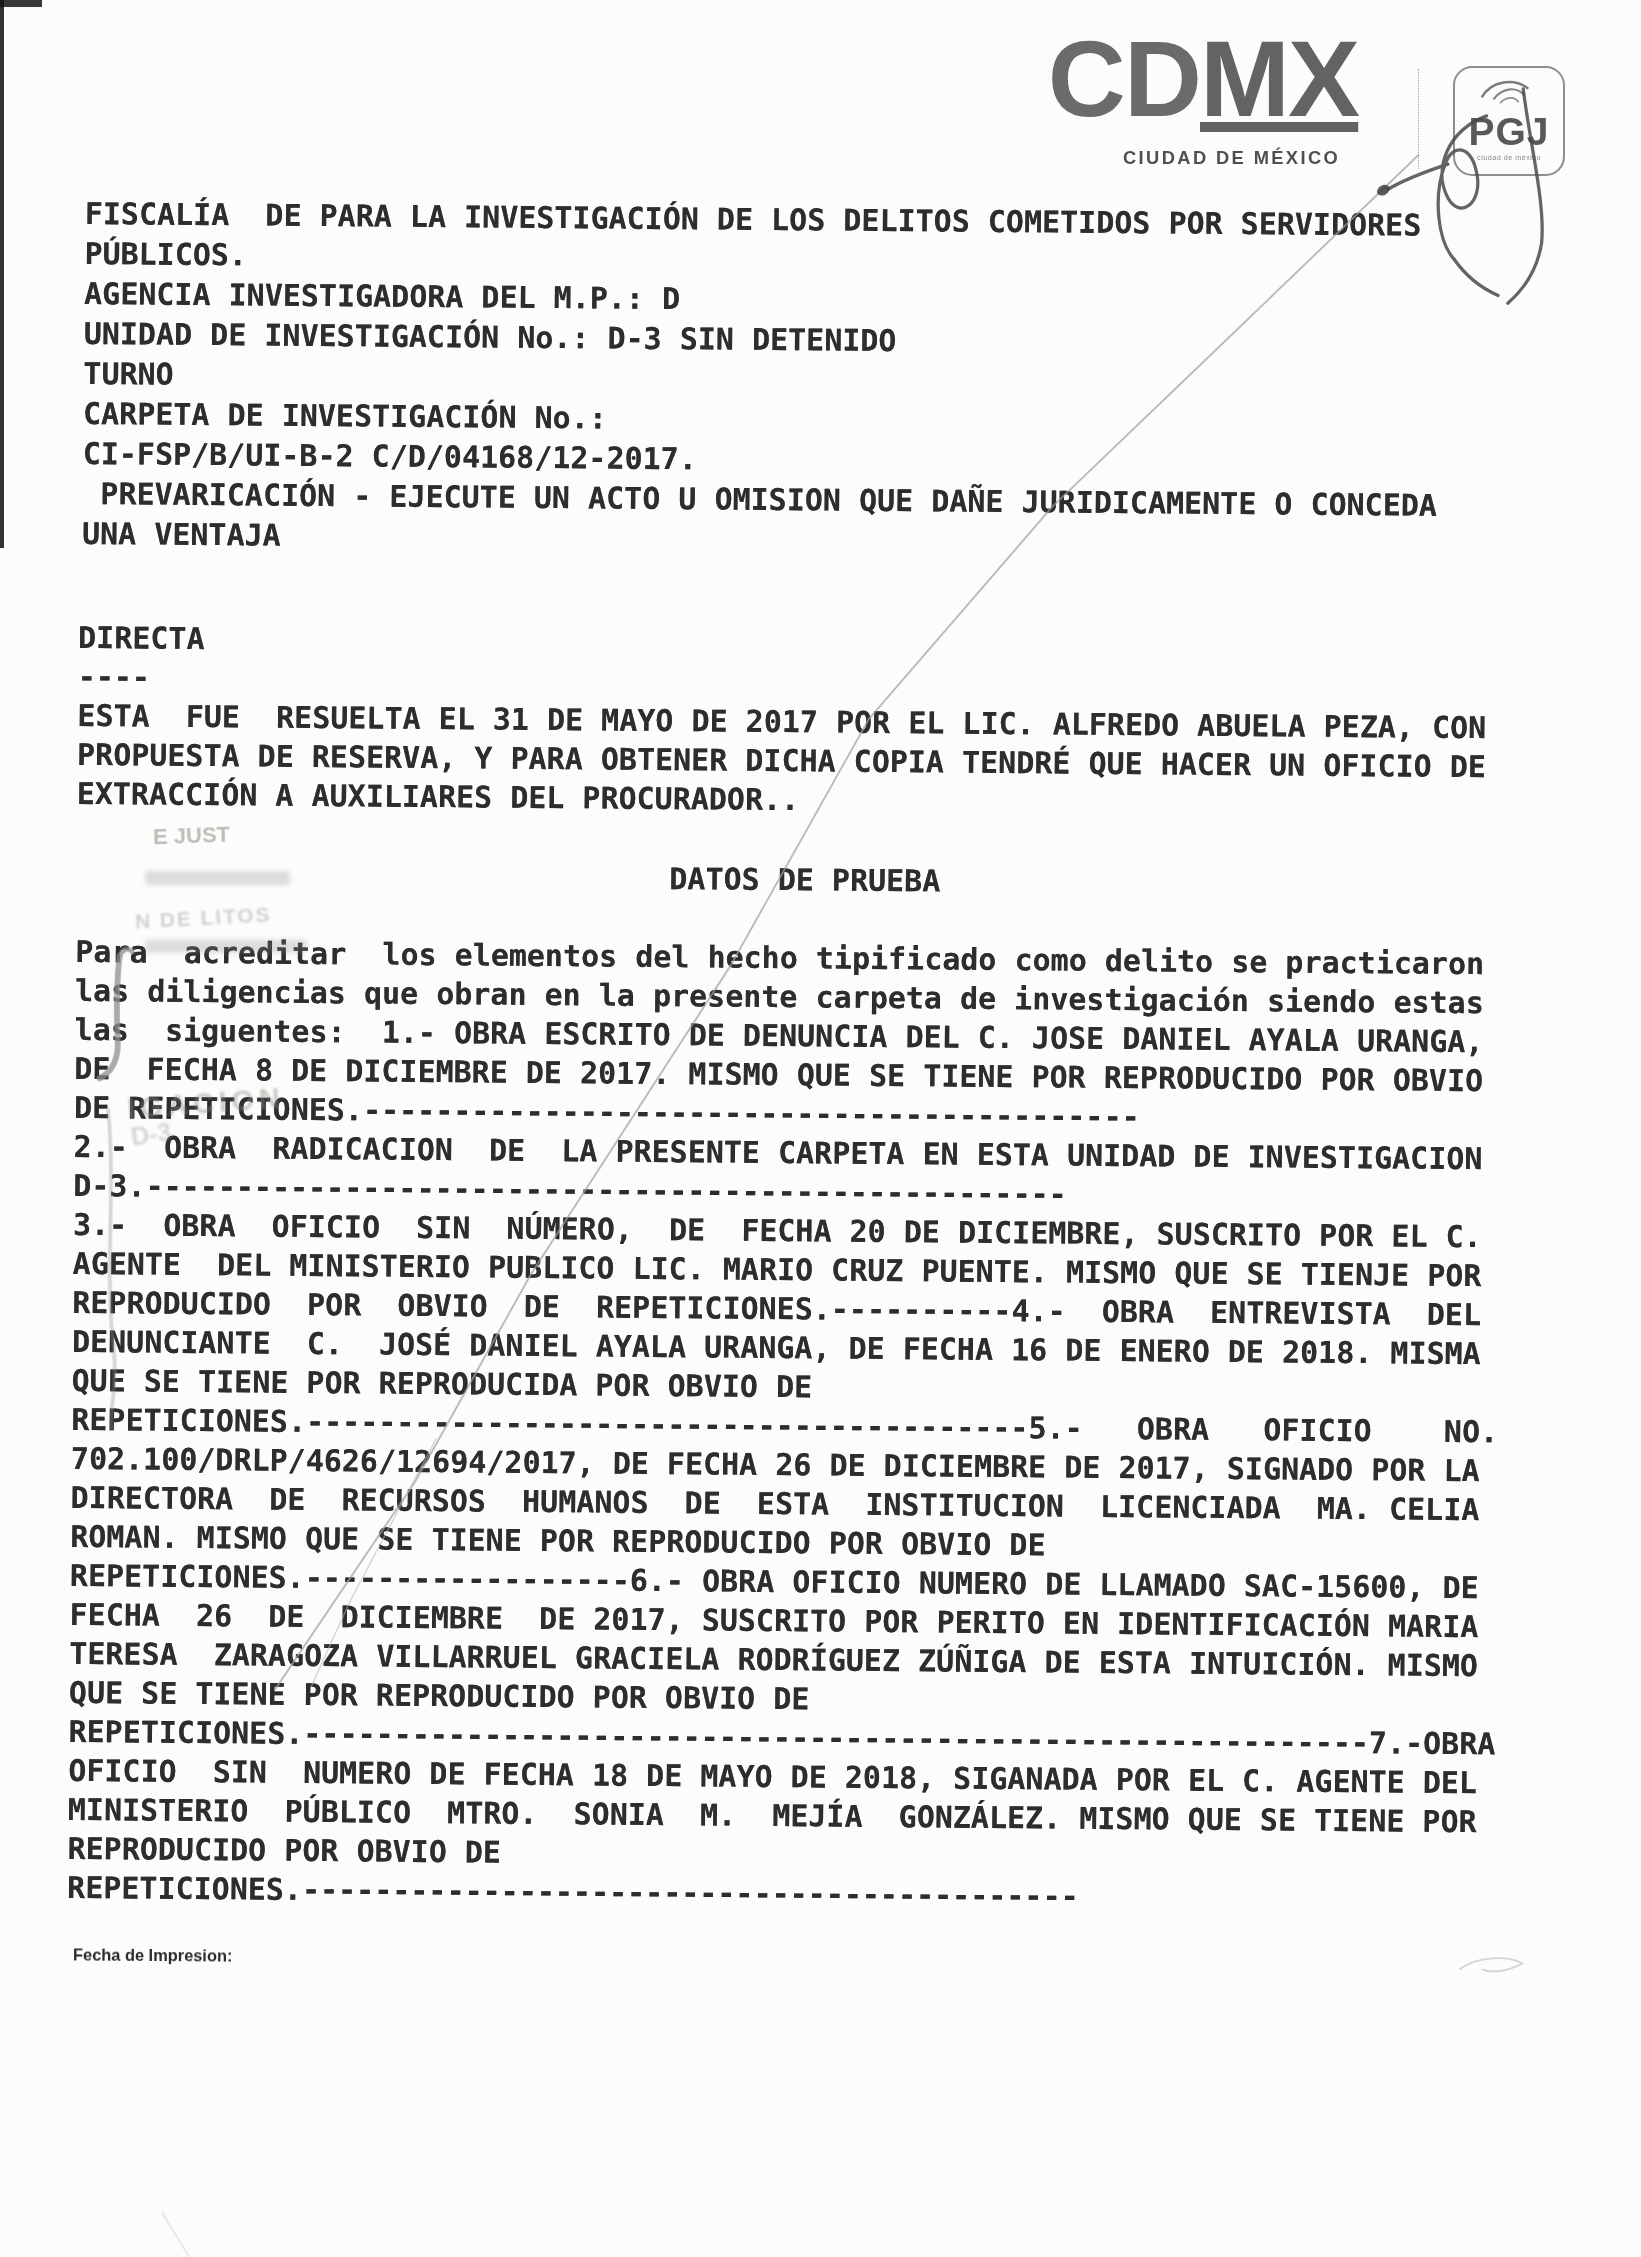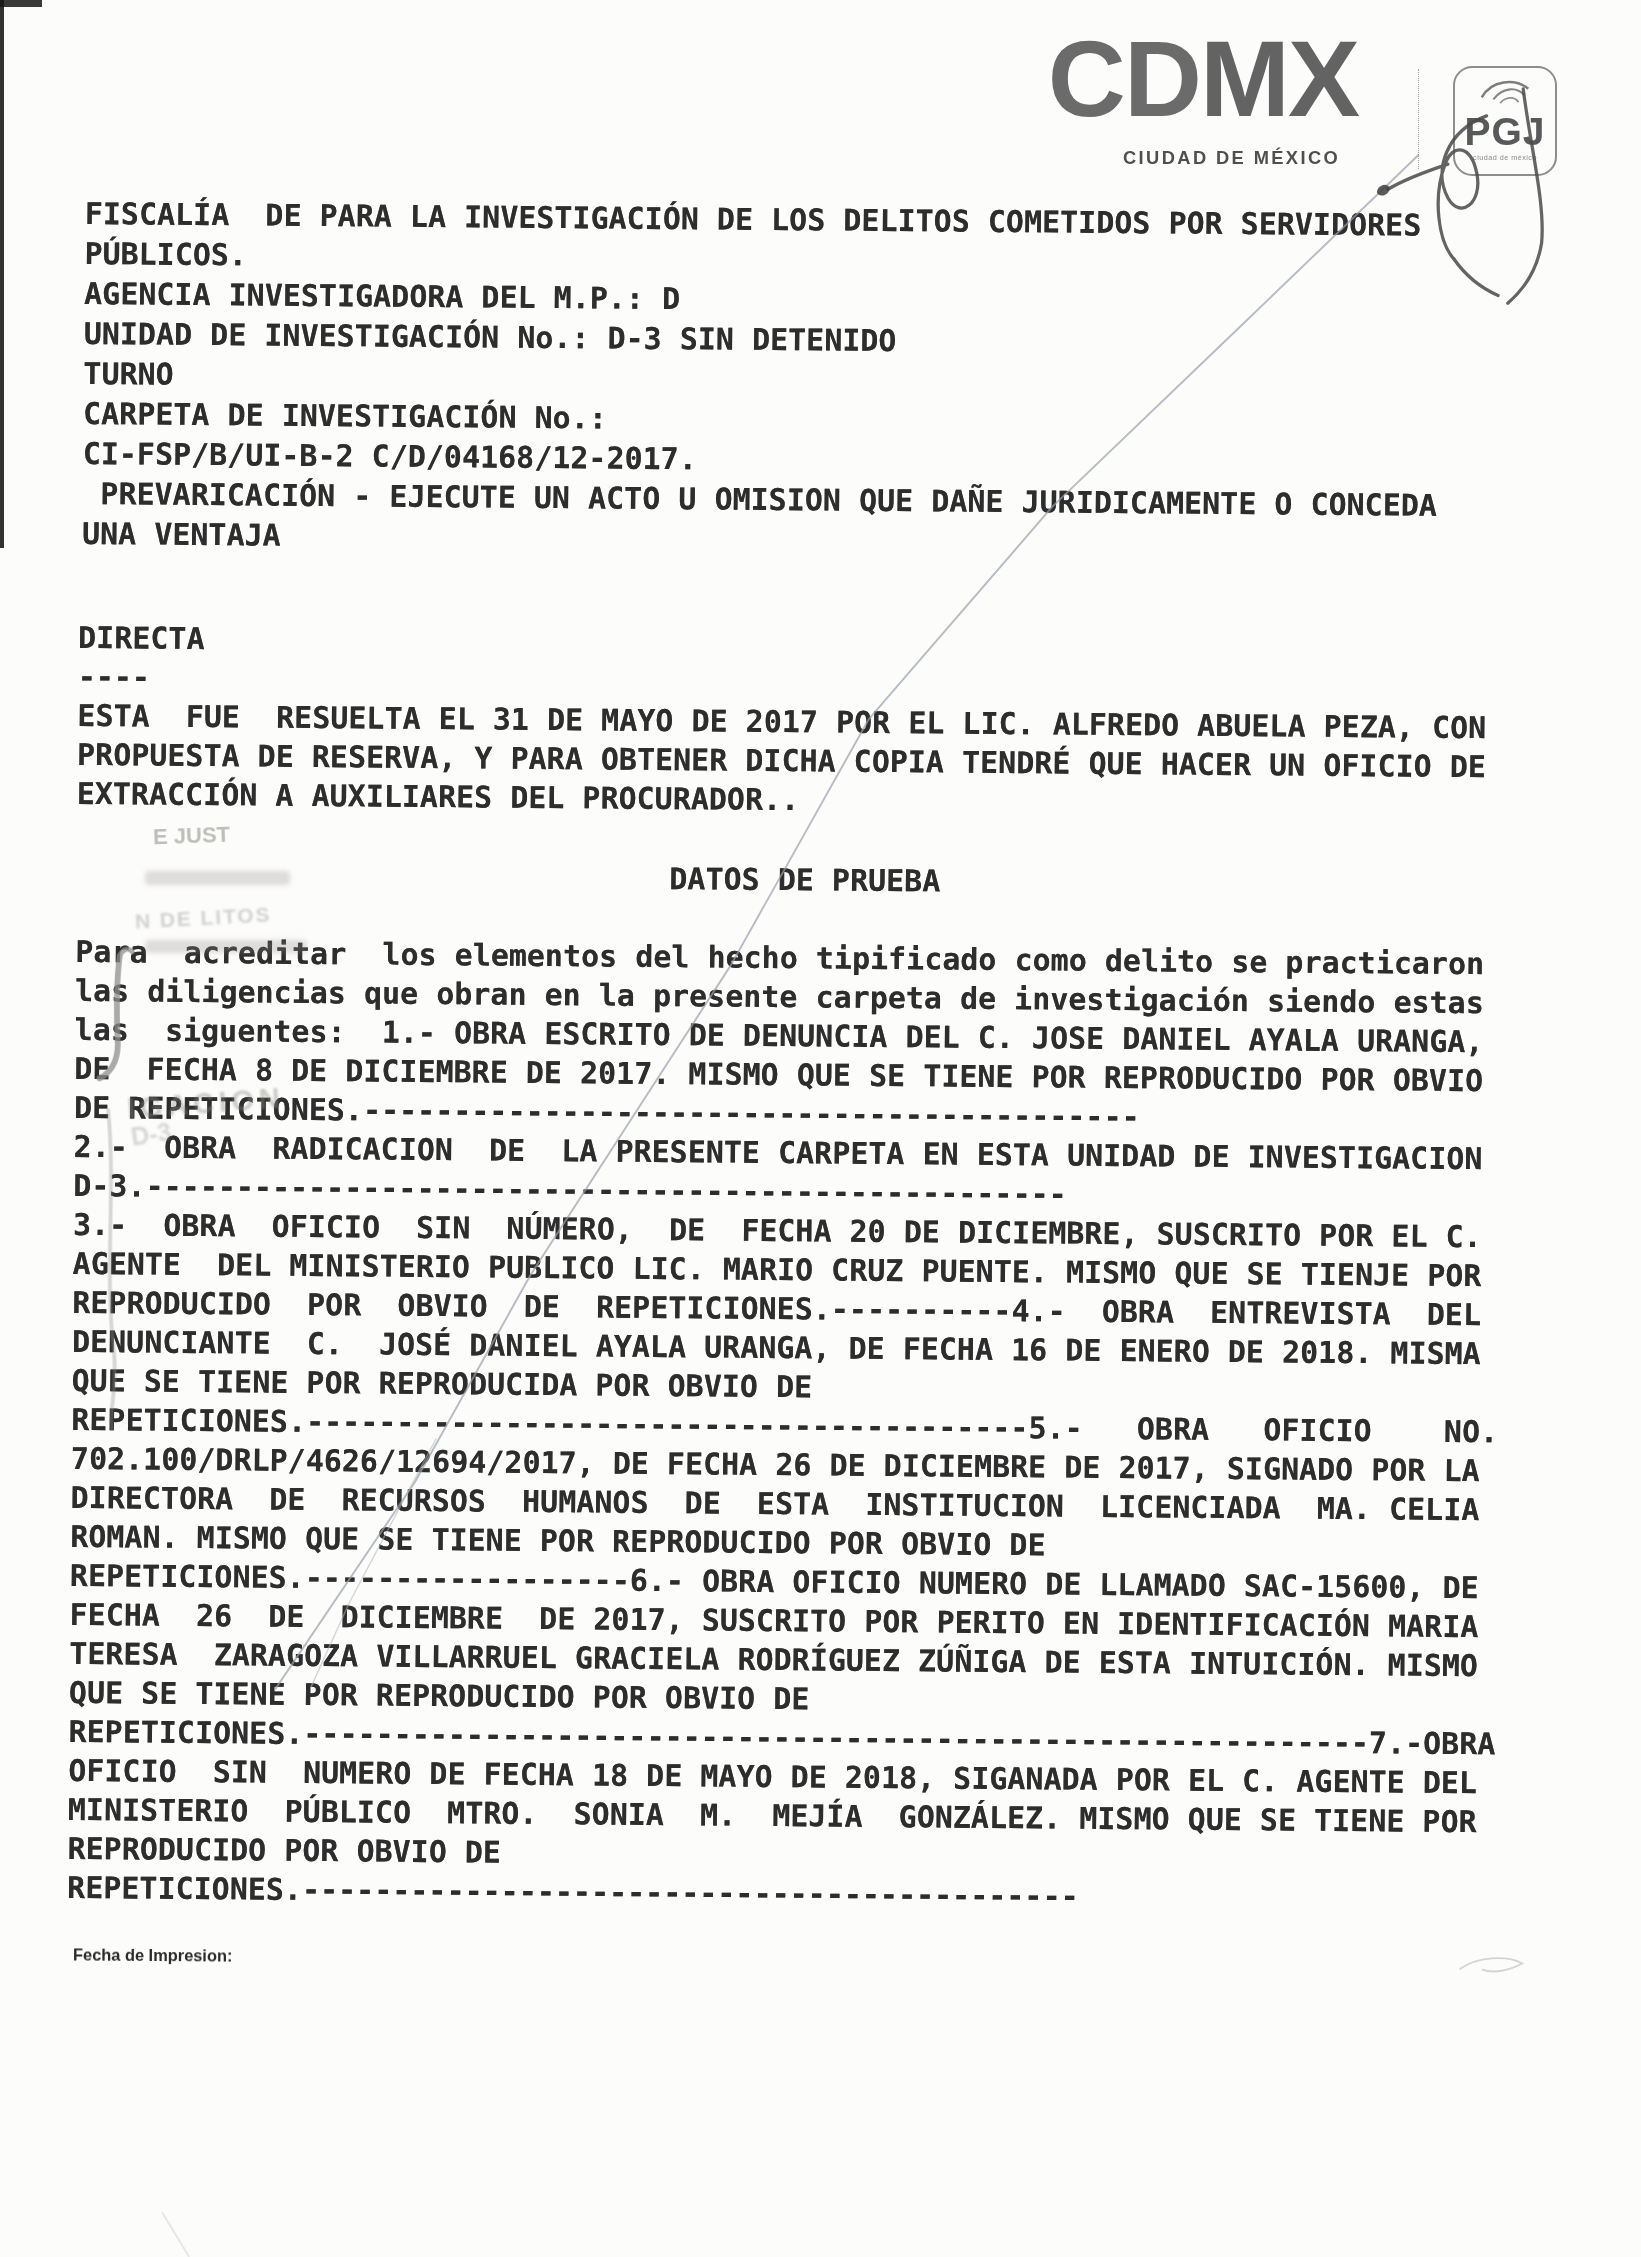--- a/index.html
+++ b/index.html
@@ -30,30 +30,30 @@
     font-family:"Liberation Sans",sans-serif;font-size:16.4px;font-weight:700;color:#2a2a2a;
     transform:rotate(.4deg);filter:blur(0.3px);
   }
   
   .brand{position:absolute;left:1043px;top:27px;width:560px;height:154px;}
   .cdmx-word{
     position:absolute;left:4.8px;top:0px;
     font-family:"Liberation Sans",sans-serif;font-weight:700;font-size:108px;line-height:104px;
     letter-spacing:-1.9px;color:#6b6b6b;filter:blur(0.4px);
   }
-  .cdmx-word .mx{color:#565656;opacity:.92;}
+  .cdmx-word .mx{color:#565656;opacity:.92;text-decoration:underline;}
   .cdmx-sub{
     position:absolute;left:80px;top:120px;
     font-family:"Liberation Sans",sans-serif;font-weight:700;font-size:18.3px;letter-spacing:2.4px;
     color:#4f4f4f;filter:blur(0.3px);
   }
   .brand-divider{position:absolute;left:375px;top:42px;height:100px;border-left:1.9px dotted #8f8f8f;opacity:.8;}
   .pgj-badge{
     position:absolute;left:410px;top:39px;width:100px;height:106px;
-    border:2.9px solid #8e8e8e;border-radius:19.3px;filter:blur(0.3px);
+    border:2.9px solid #8e8e8e;border-radius:19.3px;filter:blur(0.3px);padding-left:8px;
   }
   .pgj-swoosh{position:absolute;left:19.3px;top:5.8px;}
   .pgj-word{
     position:absolute;left:0;top:42px;width:100%;text-align:center;
     font-family:"Liberation Sans",sans-serif;font-weight:700;font-size:39px;color:#58595b;letter-spacing:1px;
   }
   .pgj-sub{
     position:absolute;left:0;top:85px;width:100%;text-align:center;
     font-family:"Liberation Sans",sans-serif;font-size:7.2px;color:#8a8a8a;letter-spacing:0.5px;
   }

